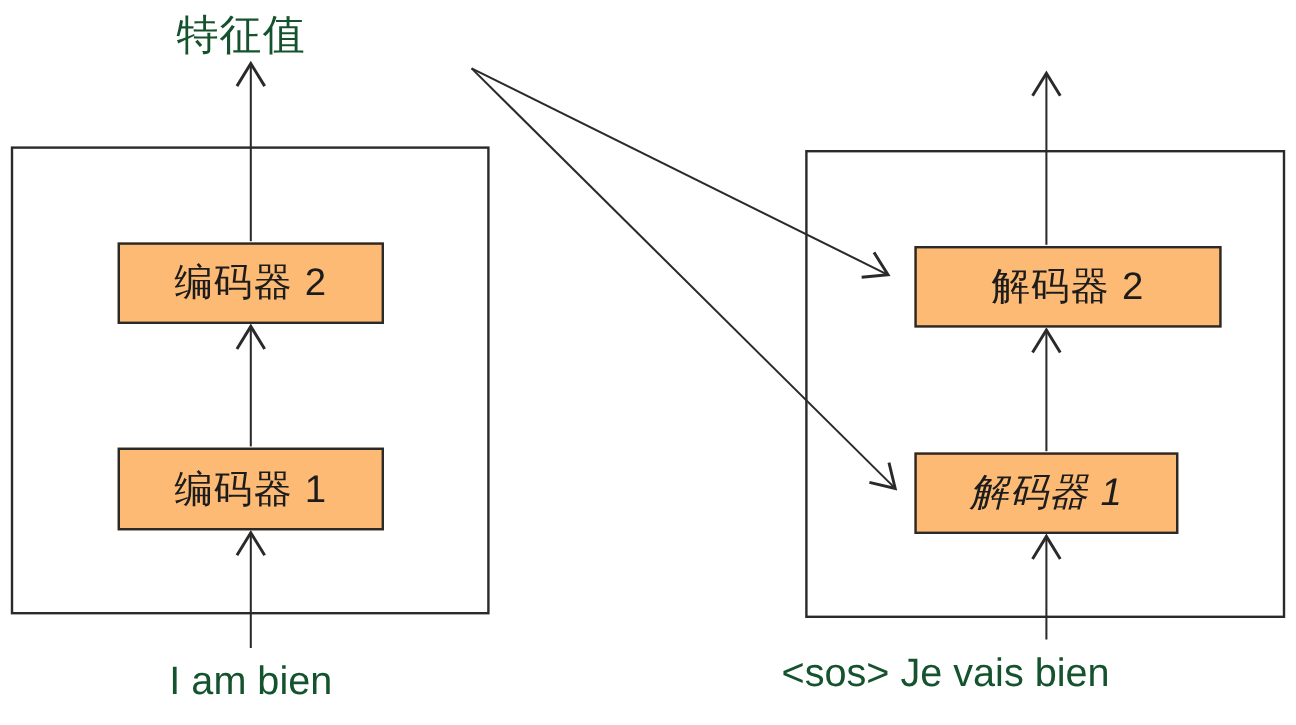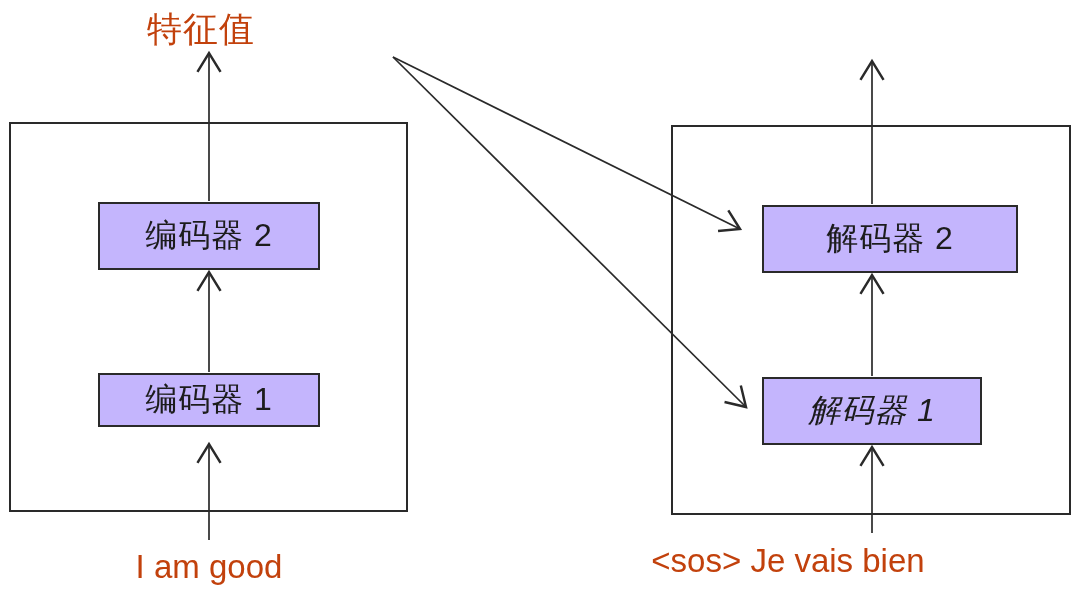--- a/index.html
+++ b/index.html
@@ -24,38 +24,38 @@
   .outer-box {
     position: absolute;
     border: 2px solid #2a2a2a;
     background: transparent;
   }
   .outer-box.encoder { left: 9px;   top: 122px; width: 399px; height: 390px; }
   .outer-box.decoder { left: 671px; top: 125px; width: 400px; height: 390px; }
   .block {
     position: absolute;
     border: 2px solid #2a2a2a;
-    background: #c4b5fd;
+    background: #fdba74;
     display: flex;
     align-items: center;
     justify-content: center;
     font-size: 32px;
     color: #1c1c1c;
     letter-spacing: 1px;
     white-space: nowrap;
   }
   .block.enc2 { left: 98px;  top: 202px; width: 222px; height: 68px; }
-  .block.enc1 { left: 98px;  top: 373px; width: 222px; height: 54px; }
+  .block.enc1 { left: 98px;  top: 373px; width: 222px; height: 69px; }
   .block.dec2 { left: 762px; top: 205px; width: 256px; height: 68px; }
   .block.dec1 { left: 762px; top: 377px; width: 220px; height: 68px; font-style: italic; }
   .io-label {
     position: absolute;
     transform: translateX(-50%);
     white-space: nowrap;
-    color: #c2410c;
+    color: #14532d;
     font-size: 33px;
   }
   .io-label.cjk { font-size: 35px; letter-spacing: 1px; }
   .lbl-feature   { left: 201px; top: 6px;   }
   .lbl-dec-out   { left: 792px; top: 5px;   }
   .lbl-enc-in    { left: 209px; top: 548px; }
   .lbl-dec-in    { left: 788px; top: 542px; }
 </style>
 </head>
 <body>
@@ -91,16 +91,16 @@
 
   <div class="outer-box decoder"></div>
   <div class="block dec2">
     <span>解码器 2</span>
   </div>
   <div class="block dec1">
     <span>解码器 1</span>
   </div>
 
   <div class="io-label cjk lbl-feature">特征值</div>
-  <div class="io-label lbl-enc-in">I am good</div>
+  <div class="io-label lbl-enc-in">I am bien</div>
   <div class="io-label lbl-dec-in">&lt;sos&gt; Je vais bien</div>
 
 </div>
 
 </body></html>

